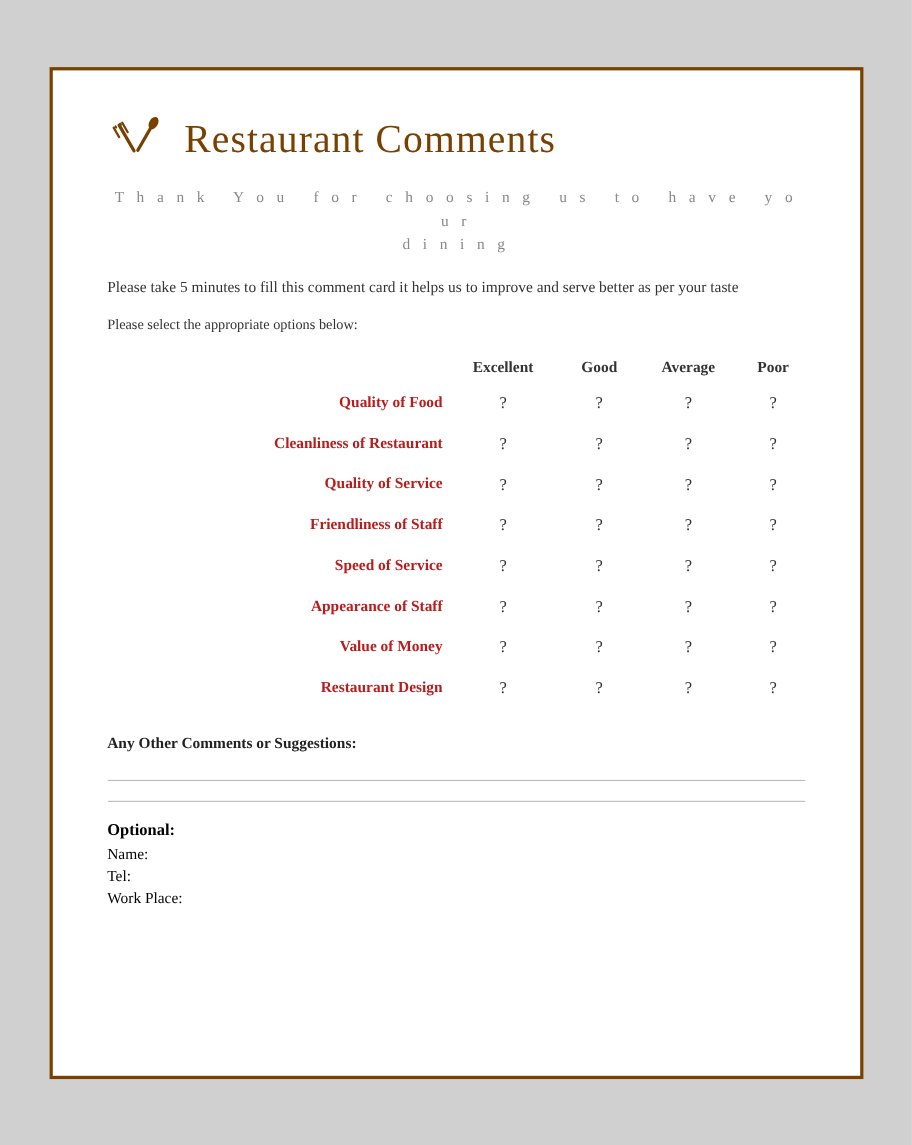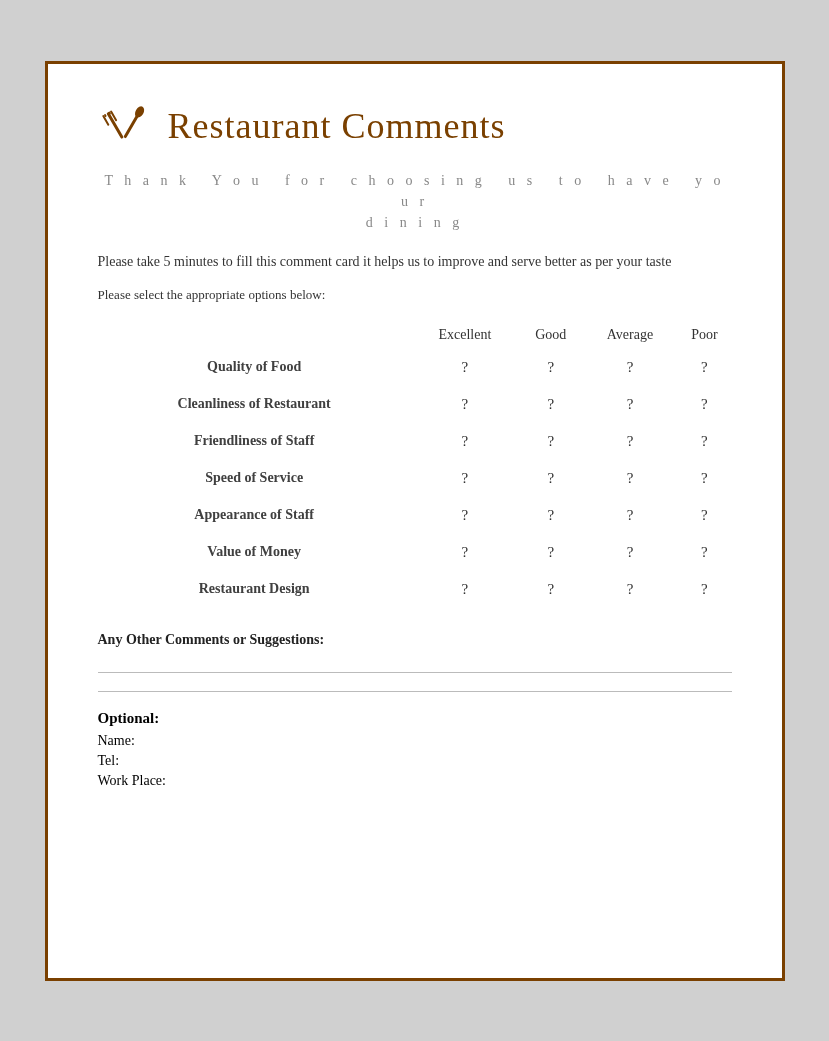--- a/index.html
+++ b/index.html
@@ -53,40 +53,40 @@
       font-size: 13px;
       color: #333;
       margin-bottom: 18px;
     }
     .rating-table {
       width: 100%;
       border-collapse: collapse;
       margin-bottom: 24px;
     }
     .rating-table thead tr th {
-      font-weight: normal;
+      font-weight: bold;
       font-size: 14px;
       color: #333;
       padding: 6px 0;
       text-align: center;
     }
     .rating-table thead tr th:first-child {
       text-align: left;
     }
     .rating-table tbody tr td {
       padding: 10px 0;
       text-align: center;
       font-size: 14px;
       color: #333;
     }
     .rating-table tbody tr td:first-child {
-      text-align: center;
-      font-weight: bold;
-      font-size: 14px;
-      color: #404040;
+      text-align: right;
+      font-weight: bold;
+      font-size: 14px;
+      color: #b91c1c;
     }
     .q-mark {
       font-size: 15px;
       color: #333;
     }
     .comments-label {
       font-weight: bold;
       font-size: 14px;
       color: #222;
       margin-bottom: 24px;
@@ -162,20 +162,27 @@
           <td><span class="q-mark">?</span></td>
         </tr>
         <tr>
           <td>Cleanliness of Restaurant</td>
           <td><span class="q-mark">?</span></td>
           <td><span class="q-mark">?</span></td>
           <td><span class="q-mark">?</span></td>
           <td><span class="q-mark">?</span></td>
         </tr>
         <tr>
+          <td>Quality of Service</td>
+          <td><span class="q-mark">?</span></td>
+          <td><span class="q-mark">?</span></td>
+          <td><span class="q-mark">?</span></td>
+          <td><span class="q-mark">?</span></td>
+        </tr>
+        <tr>
           <td>Friendliness of Staff</td>
           <td><span class="q-mark">?</span></td>
           <td><span class="q-mark">?</span></td>
           <td><span class="q-mark">?</span></td>
           <td><span class="q-mark">?</span></td>
         </tr>
         <tr>
           <td>Speed of Service</td>
           <td><span class="q-mark">?</span></td>
           <td><span class="q-mark">?</span></td>

